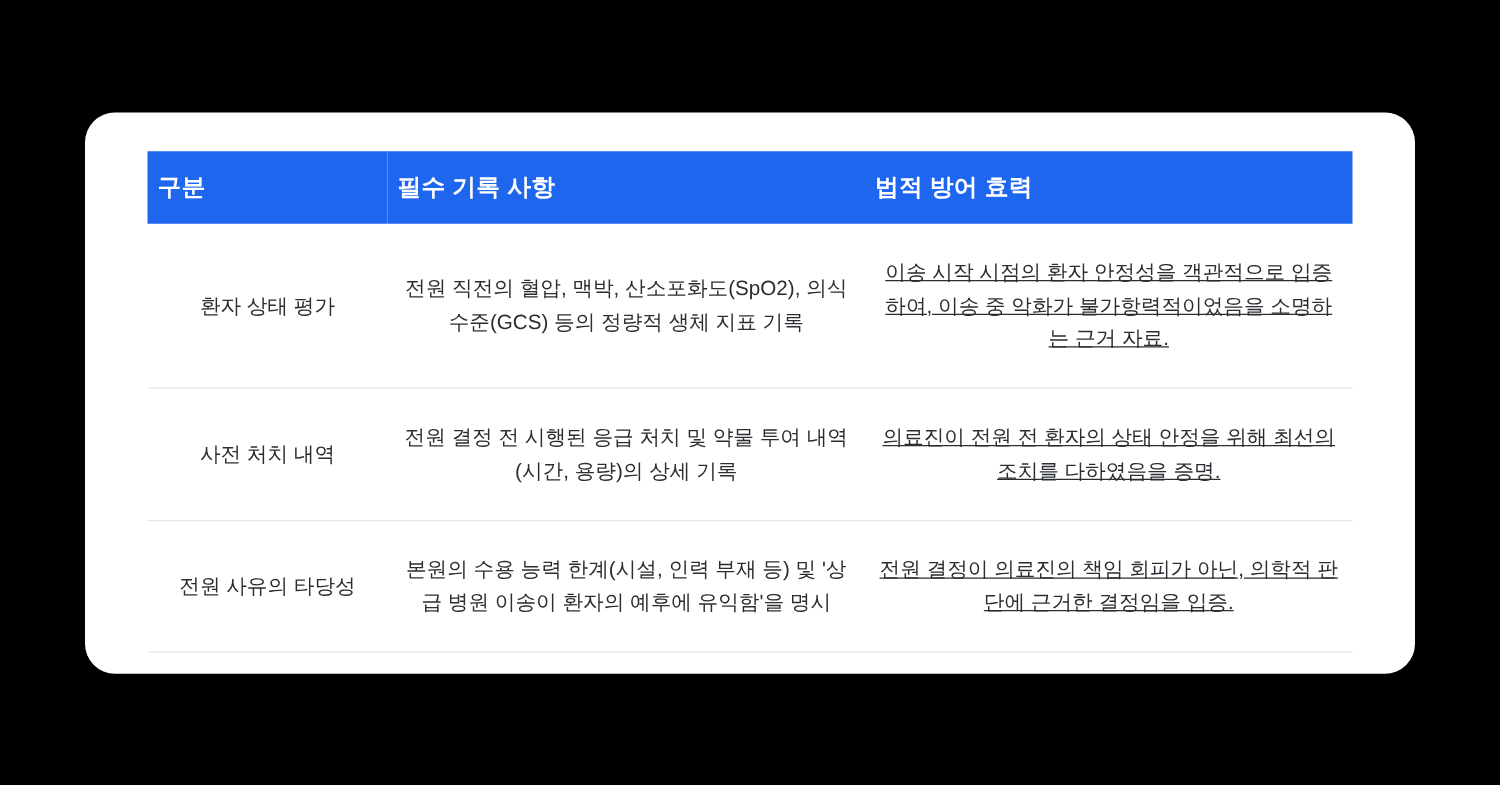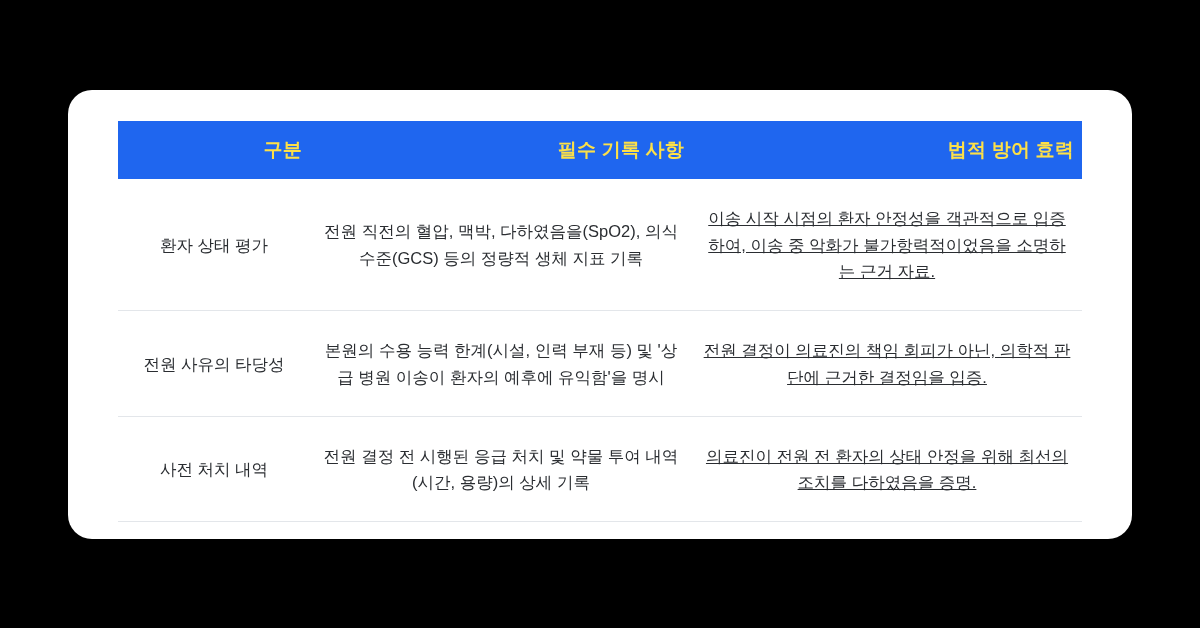--- a/index.html
+++ b/index.html
@@ -35,25 +35,25 @@
   .table {
     position: absolute;
     left: 50px;
     top: 31px;
     width: 964px;
     border-collapse: collapse;
     table-layout: fixed;
   }
   .table th {
     background: #1f66ef;
-    color: #fde047;
+    color: #ffffff;
     font-size: 19px;
     font-weight: bold;
     padding: 16px 8px;
-    text-align: right;
+    text-align: left;
     letter-spacing: 0.2px;
   }
   .col-1 { width: 192px; }
   .col-2 { width: 382px; }
   .col-3 { width: 390px; }
 
   .table td {
     border-bottom: 1px solid #e3e6ea;
     padding: 26px 10px 25px;
     vertical-align: middle;
@@ -92,29 +92,29 @@
       <thead>
         <tr>
           <th>구분</th>
           <th>필수 기록 사항</th>
           <th>법적 방어 효력</th>
         </tr>
       </thead>
       <tbody>
         <tr>
           <td class="cell-label">환자 상태 평가</td>
-          <td class="cell-body">전원 직전의 혈압, 맥박, 다하였음을(SpO2), 의식 수준(GCS) 등의 정량적 생체 지표 기록</td>
+          <td class="cell-body">전원 직전의 혈압, 맥박, 산소포화도(SpO2), 의식 수준(GCS) 등의 정량적 생체 지표 기록</td>
           <td class="cell-effect">이송 시작 시점의 환자 안정성을 객관적으로 입증하여, 이송 중 악화가 불가항력적이었음을 소명하는 근거 자료.</td>
+        </tr>
+        <tr>
+          <td class="cell-label">사전 처치 내역</td>
+          <td class="cell-body">전원 결정 전 시행된 응급 처치 및 약물 투여 내역(시간, 용량)의 상세 기록</td>
+          <td class="cell-effect">의료진이 전원 전 환자의 상태 안정을 위해 최선의 조치를 다하였음을 증명.</td>
         </tr>
         <tr>
           <td class="cell-label">전원 사유의 타당성</td>
           <td class="cell-body">본원의 수용 능력 한계(시설, 인력 부재 등) 및 '상급 병원 이송이 환자의 예후에 유익함'을 명시</td>
           <td class="cell-effect">전원 결정이 의료진의 책임 회피가 아닌, 의학적 판단에 근거한 결정임을 입증.</td>
-        </tr>
-        <tr>
-          <td class="cell-label">사전 처치 내역</td>
-          <td class="cell-body">전원 결정 전 시행된 응급 처치 및 약물 투여 내역(시간, 용량)의 상세 기록</td>
-          <td class="cell-effect">의료진이 전원 전 환자의 상태 안정을 위해 최선의 조치를 다하였음을 증명.</td>
         </tr>
       </tbody>
     </table>
   </div>
 </div>
 
 </body></html>

